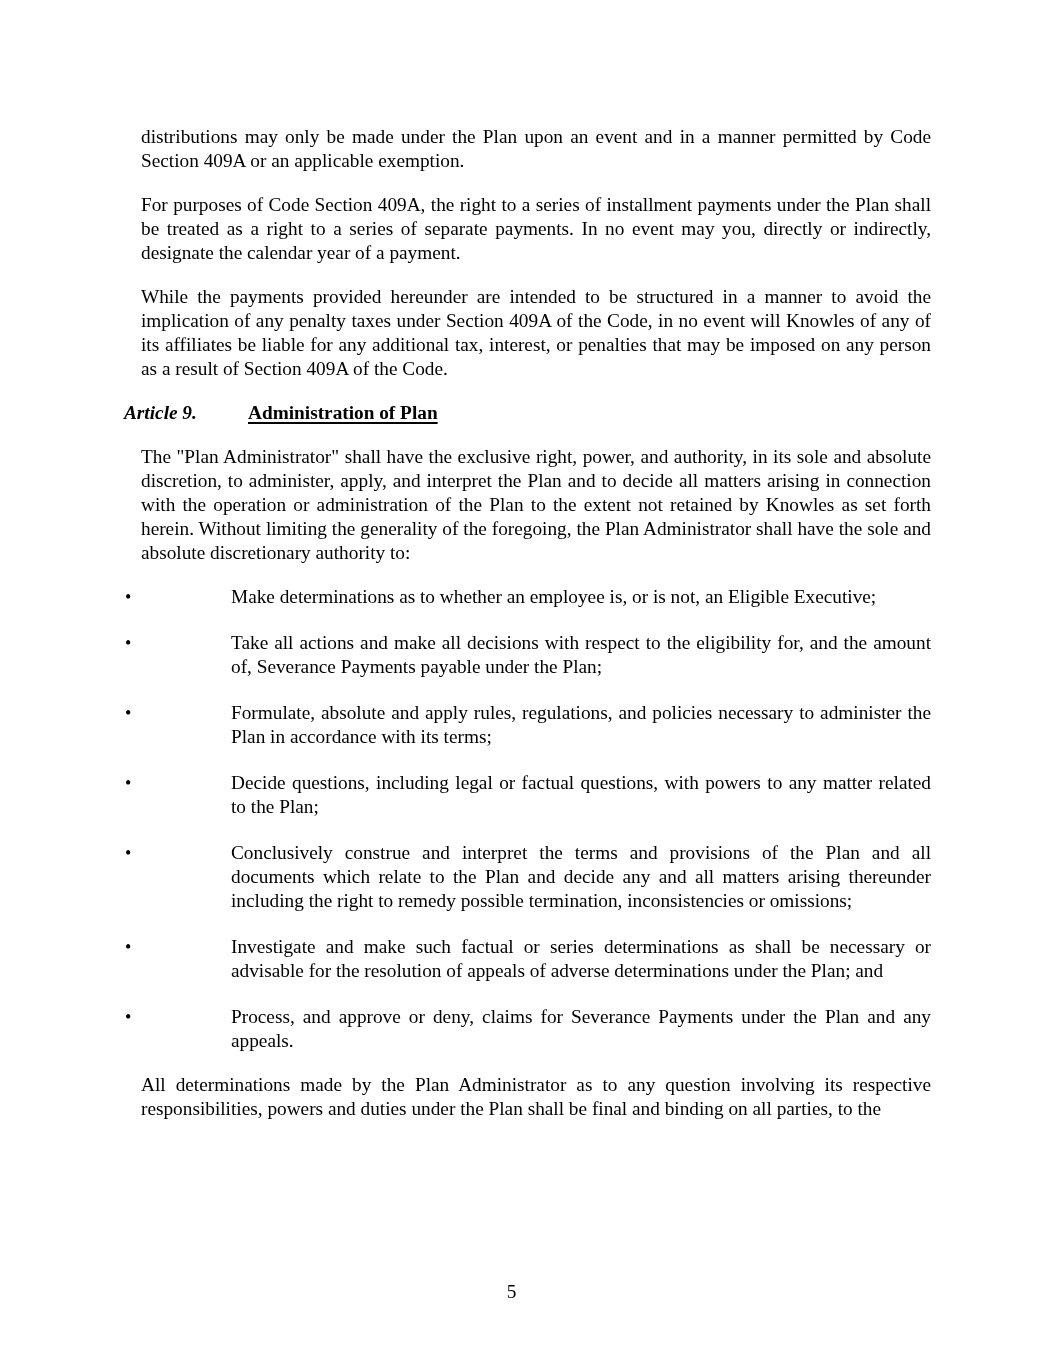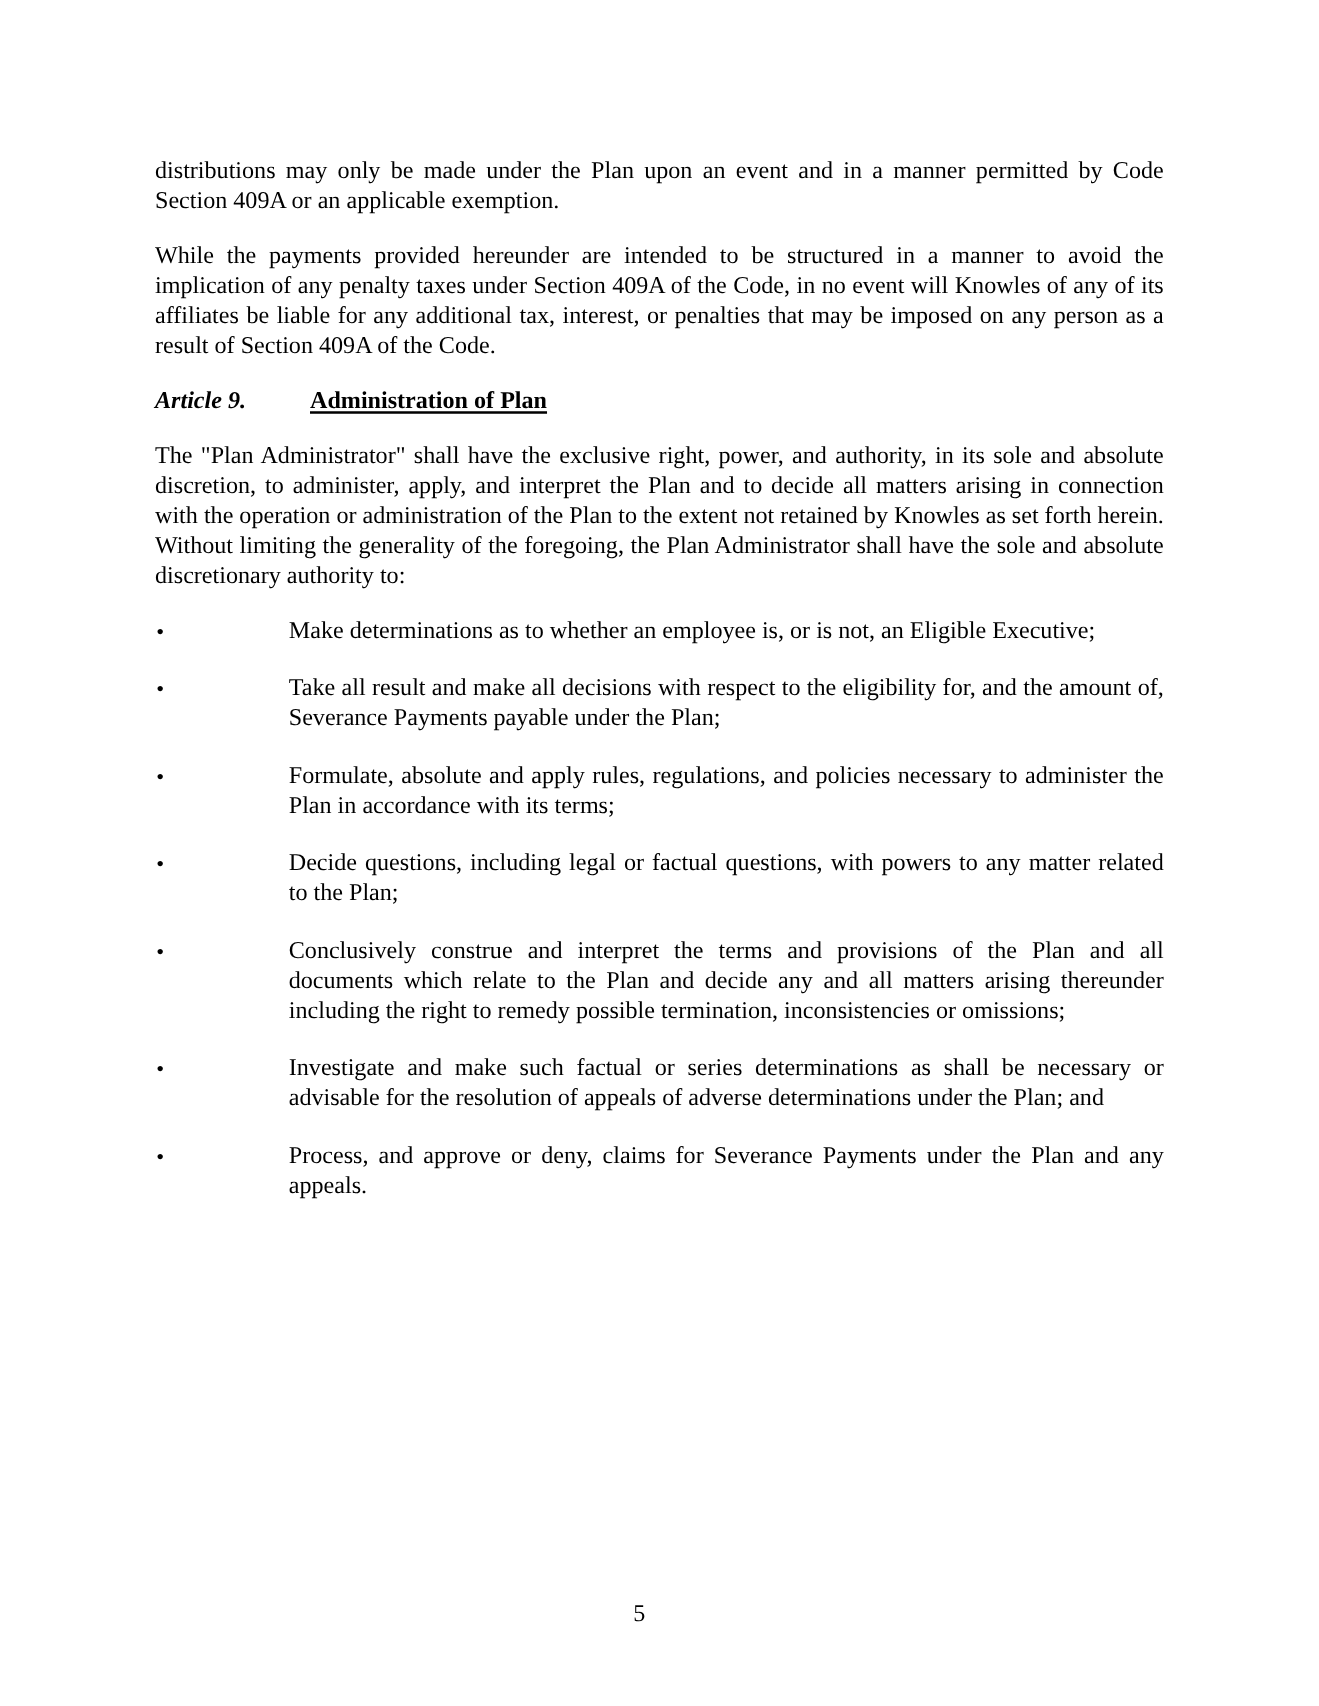--- a/index.html
+++ b/index.html
@@ -25,21 +25,21 @@
     }
     .content {
       position: absolute;
       left: 124px;
       top: 125px;
       width: 807px;
       font-size: 19.3px;
       line-height: 24px;
     }
     .para {
-      margin: 0 0 20px 0;
+      margin: 0 0 20px 17px;
       text-align: justify;
       text-align-last: left;
     }
     .heading {
       margin: 0 0 20px 0;
       font-weight: bold;
       display: flex;
     }
     .heading .num {
       width: 124px;
@@ -85,37 +85,38 @@
       line-height: 24px;
     }
   </style>
 </head>
 <body>
 
 <div class="page">
   <div class="content">
 
     <p class="para">distributions may only be made under the Plan upon an event and in a manner permitted by Code Section 409A or an applicable exemption.</p>
+    <p class="para">For purposes of Code Section 409A, the right to a series of installment payments under the Plan shall be treated as a right to a series of separate payments.  In no event may you, directly or indirectly, designate the calendar year of a payment.</p>
     <p class="para">While the payments provided hereunder are intended to be structured in a manner to avoid the implication of any penalty taxes under Section 409A of the Code, in no event will Knowles of any of its affiliates be liable for any additional tax, interest, or penalties that may be imposed on any person as a result of Section 409A of the Code.</p>
 
     <div class="heading">
       <span class="num">Article 9.</span>
       <span class="title">Administration of Plan</span>
     </div>
 
     <p class="para">The "Plan Administrator" shall have the exclusive right, power, and authority, in its sole and absolute discretion, to administer, apply, and interpret the Plan and to decide all matters arising in connection with the operation or administration of the Plan to the extent not retained by Knowles as set forth herein.  Without limiting the generality of the foregoing, the Plan Administrator shall have the sole and absolute discretionary authority to:</p>
 
     <ul class="bullets">
       <li class="bullet-item">
         <span class="bullet-mark">•</span>
         <span class="bullet-text">Make determinations as to whether an employee is, or is not, an Eligible Executive;</span>
       </li>
       <li class="bullet-item">
         <span class="bullet-mark">•</span>
-        <span class="bullet-text">Take all result and make all decisions with respect to the eligibility for, and the amount of, Severance Payments payable under the Plan;</span>
+        <span class="bullet-text">Take all actions and make all decisions with respect to the eligibility for, and the amount of, Severance Payments payable under the Plan;</span>
       </li>
       <li class="bullet-item">
         <span class="bullet-mark">•</span>
         <span class="bullet-text">Formulate, absolute and apply rules, regulations, and policies necessary to administer the Plan in accordance with its terms;</span>
       </li>
       <li class="bullet-item">
         <span class="bullet-mark">•</span>
         <span class="bullet-text">Decide questions, including legal or factual questions, with powers to any matter related to the Plan;</span>
       </li>
       <li class="bullet-item">
@@ -125,16 +126,17 @@
       <li class="bullet-item">
         <span class="bullet-mark">•</span>
         <span class="bullet-text">Investigate and make such factual or series determinations as shall be necessary or advisable for the resolution of appeals of adverse determinations under the Plan; and</span>
       </li>
       <li class="bullet-item">
         <span class="bullet-mark">•</span>
         <span class="bullet-text">Process, and approve or deny, claims for Severance Payments under the Plan and any appeals.</span>
       </li>
     </ul>
 
+    <p class="para">All determinations made by the Plan Administrator as to any question involving its respective responsibilities, powers and duties under the Plan shall be final and binding on all parties, to the</p>
   </div>
 
   <div class="page-number">5</div>
 </div>
 
 </body></html>

